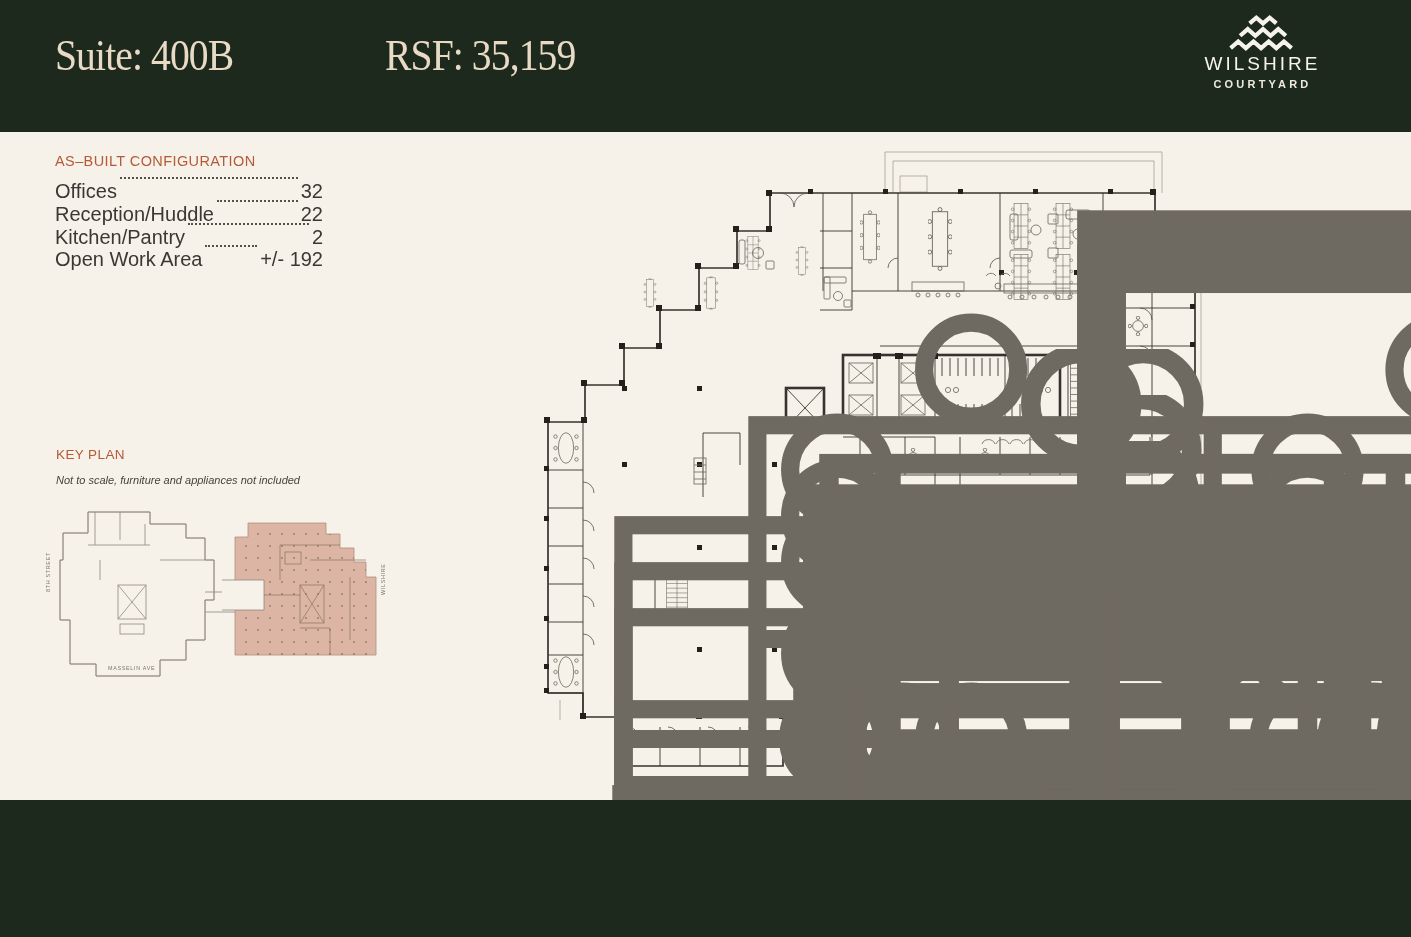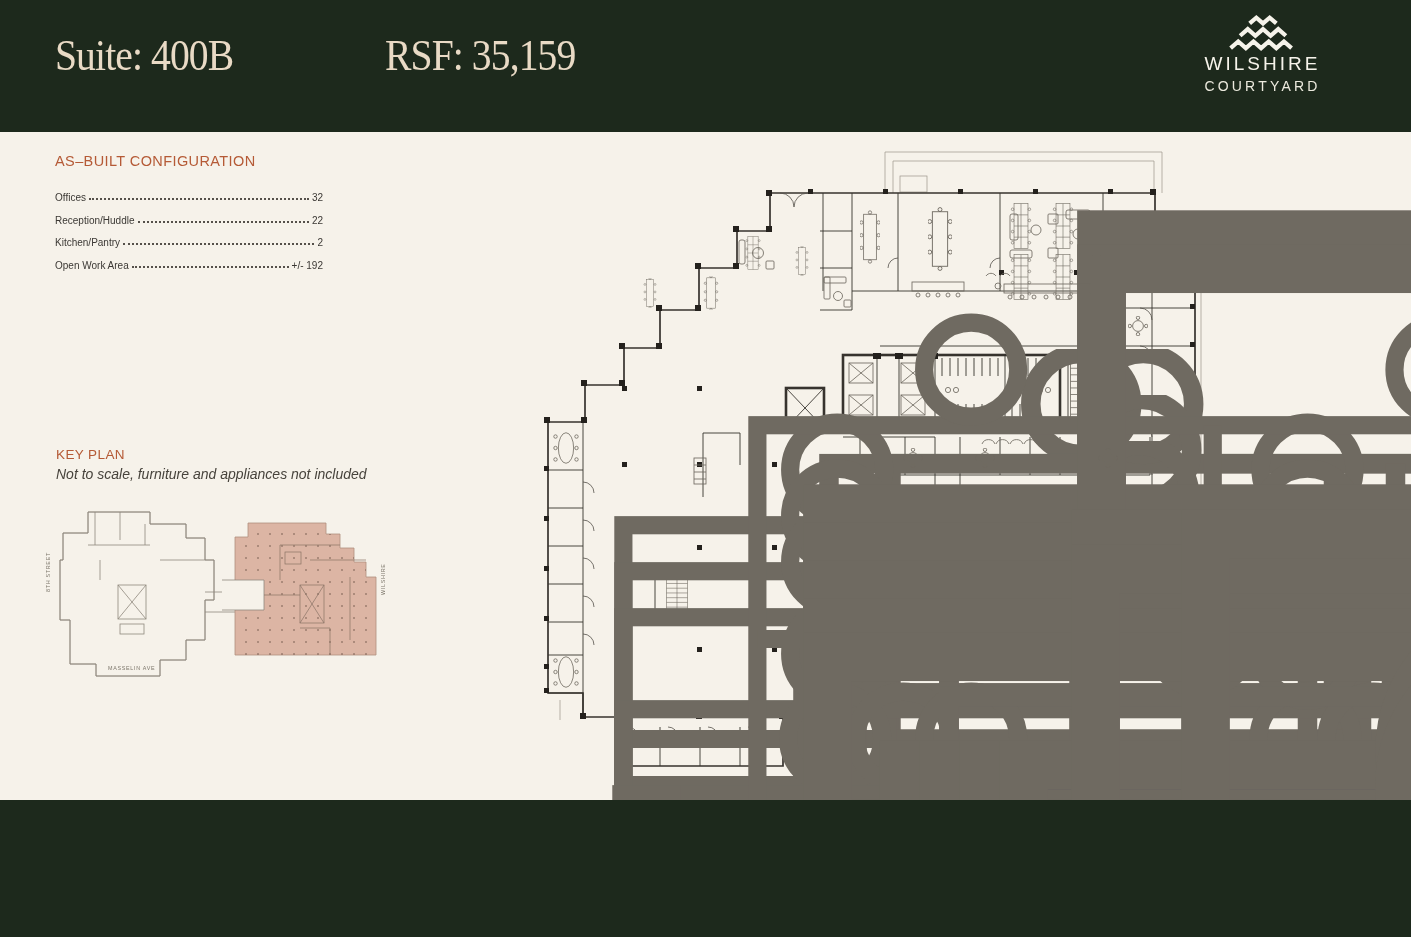--- a/index.html
+++ b/index.html
@@ -7,30 +7,30 @@
         font-family:"Liberation Sans",sans-serif;}
   
   .band{position:absolute;left:0;width:1411px;background:#1d291c;}
   #hdr{top:0;height:132px;}
   #ftr{top:800px;height:137px;}
   .suite{position:absolute;top:30px;color:#e9dac5;font-family:"Liberation Serif",serif;
          font-size:44px;letter-spacing:-1px;transform:scaleX(.9);transform-origin:left;}
   #suiteL{left:55px;} #rsfL{left:385px;}
   .brand{position:absolute;left:1200px;top:11px;width:125px;text-align:center;color:#f6f3ea;}
   .brand .nm{font-size:19px;letter-spacing:3px;margin-top:2px;}
-  .brand .sb{font-size:14px;letter-spacing:3.2px;margin-top:3px;font-weight:normal;color:#eceade;}
+  .brand .sb{font-size:11px;letter-spacing:3.2px;margin-top:3px;font-weight:bold;color:#eceade;}
   
   .rust{color:#b55a36;font-weight:normal;}
   #config{position:absolute;left:55px;top:153px;width:268px;}
   #config .ttl{font-size:14.5px;letter-spacing:.4px;}
-  .cfg-row{display:flex;align-items:flex-end;font-size:10px;color:#3b3834;height:22.8px;}
+  .cfg-row{display:flex;align-items:flex-start;font-size:20px;color:#3b3834;height:22.8px;}
   .cfg-row .dots{flex:1;border-bottom:2px dotted #55504a;margin:0 3px;transform:translateY(-3px);}
   #keyplan-head{position:absolute;left:56px;top:447px;}
   #keyplan-head .ttl{font-size:13.5px;letter-spacing:.4px;}
-  #keyplan-head .note{font-size:14px;font-style:italic;color:#47433c;margin-top:4px;}
+  #keyplan-head .note{font-size:11px;font-style:italic;color:#47433c;margin-top:12px;}
   
   #draw{position:absolute;left:0;top:112px;}
   .w{stroke:#37332e;stroke-width:1.7;fill:none;stroke-linejoin:miter;}
   .w2{stroke:#37332e;stroke-width:.9;fill:none;}
   .w3{stroke:#37332e;stroke-width:2.6;fill:none;}
   .thin{stroke:#9b958a;stroke-width:.7;fill:none;}
   .furn{stroke:#6f6a61;stroke-width:.85;fill:none;}
   .blk{fill:#24211d;stroke:none;}
   .door{stroke:#56524b;stroke-width:.8;fill:none;}
   .kp{stroke:#8f897e;stroke-width:.8;fill:none;}

